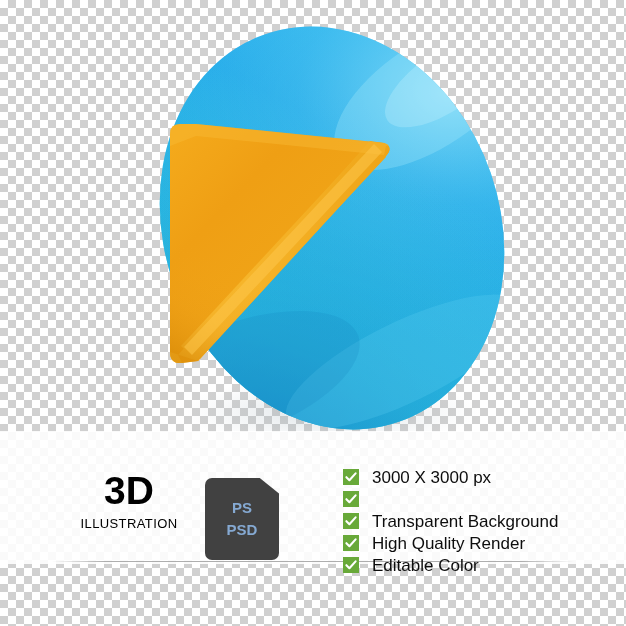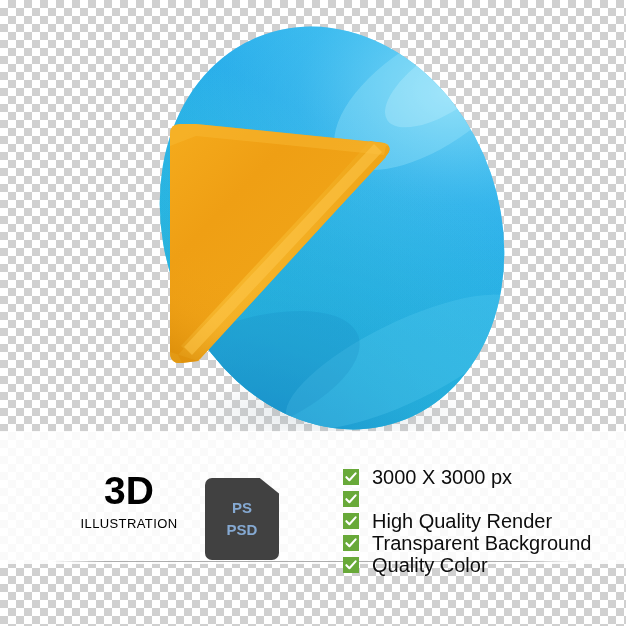--- a/index.html
+++ b/index.html
@@ -159,21 +159,21 @@
     position: relative;
   }
   .check-box svg {
     position: absolute;
     left: 0;
     top: 0;
     width: 16px;
     height: 16px;
   }
   .feature-label {
-    font-size: 20px;
+    font-size: 17px;
     color: #0d0d0d;
     white-space: nowrap;
     line-height: 1;
   }
 </style>
 </head>
 <body>
 
 <div class="canvas">
 
@@ -337,36 +337,36 @@
           </svg>
       </span>
     </div>
 
     <div class="feature-row">
       <span class="check-box">
         <svg viewBox="0 0 16 16">
             <path d="M3.4 8.2 L6.4 11.2 L12.6 4.4" fill="none" stroke="#ffffff" stroke-width="2.1" stroke-linecap="round" stroke-linejoin="round"></path>
           </svg>
       </span>
+      <span class="feature-label">Transparent Background</span>
+    </div>
+
+    <div class="feature-row">
+      <span class="check-box">
+        <svg viewBox="0 0 16 16">
+            <path d="M3.4 8.2 L6.4 11.2 L12.6 4.4" fill="none" stroke="#ffffff" stroke-width="2.1" stroke-linecap="round" stroke-linejoin="round"></path>
+          </svg>
+      </span>
       <span class="feature-label">High Quality Render</span>
     </div>
 
     <div class="feature-row">
       <span class="check-box">
         <svg viewBox="0 0 16 16">
             <path d="M3.4 8.2 L6.4 11.2 L12.6 4.4" fill="none" stroke="#ffffff" stroke-width="2.1" stroke-linecap="round" stroke-linejoin="round"></path>
           </svg>
       </span>
-      <span class="feature-label">Transparent Background</span>
-    </div>
-
-    <div class="feature-row">
-      <span class="check-box">
-        <svg viewBox="0 0 16 16">
-            <path d="M3.4 8.2 L6.4 11.2 L12.6 4.4" fill="none" stroke="#ffffff" stroke-width="2.1" stroke-linecap="round" stroke-linejoin="round"></path>
-          </svg>
-      </span>
-      <span class="feature-label">Quality Color</span>
+      <span class="feature-label">Editable Color</span>
     </div>
 
   </div>
 
 </div>
 
 </body></html>

